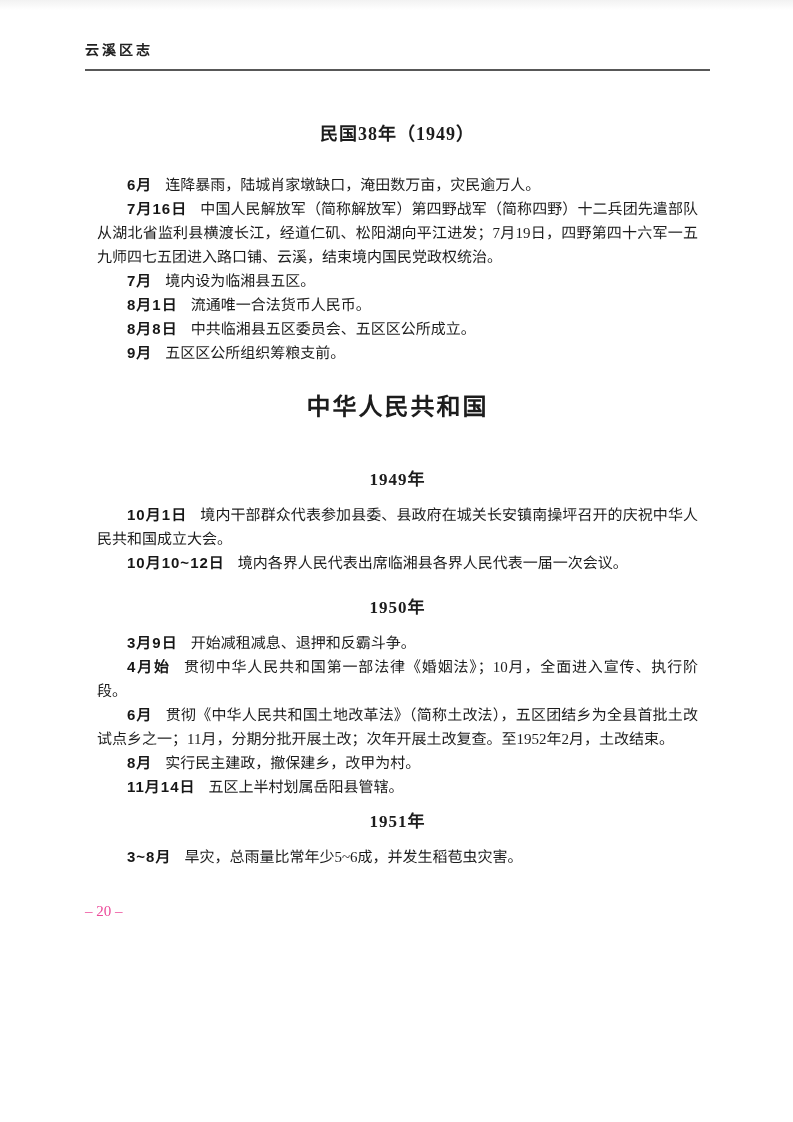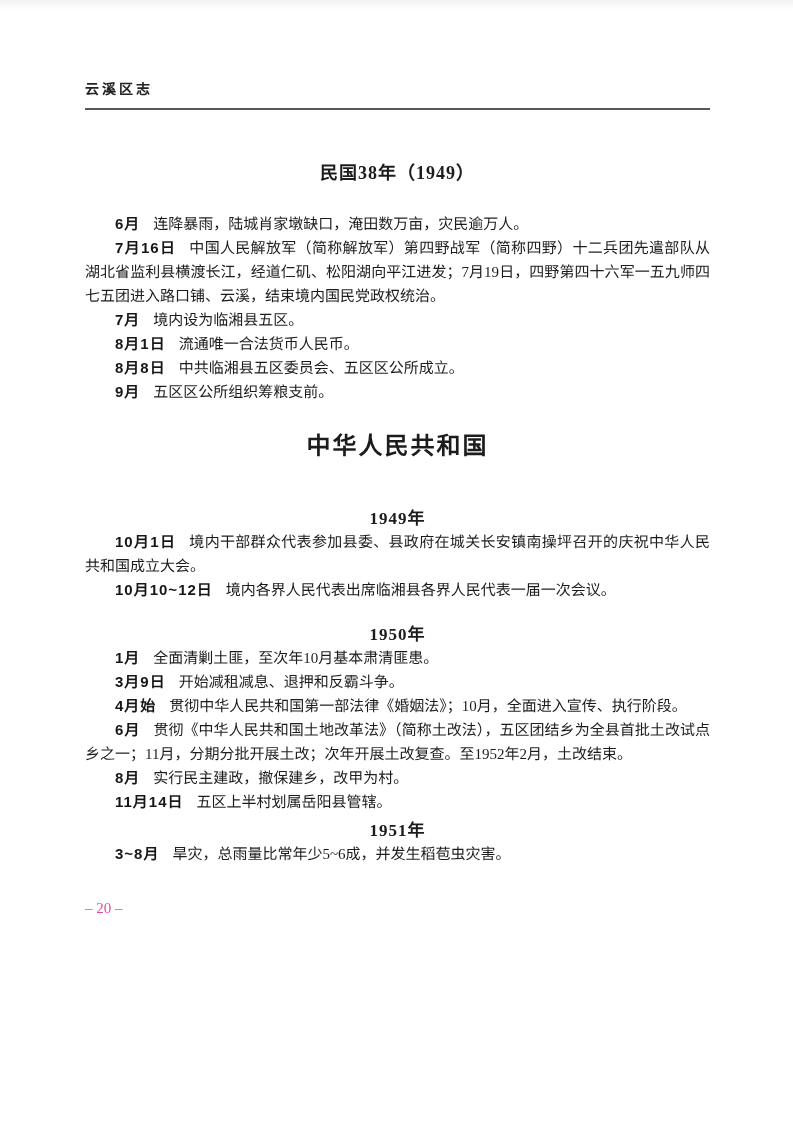--- a/index.html
+++ b/index.html
@@ -17,21 +17,21 @@
     position: absolute;
     top: 0; left: 0; right: 0;
     height: 10px;
     background: linear-gradient(#f2f2f2, #ffffff);
     pointer-events: none;
   }
   .page {
     padding: 0 83px 0 85px;
   }
   .page-header {
-    padding-top: 79px;
+    padding-top: 40px;
     padding-bottom: 9px;
     border-bottom: 2px solid #585858;
     font-family: "Liberation Sans", sans-serif;
     font-weight: bold;
     font-size: 14px;
     line-height: 20px;
     letter-spacing: 3px;
     color: #222222;
   }
   .era-heading {
@@ -59,21 +59,21 @@
     font-weight: bold;
     line-height: 22px;
     letter-spacing: 1px;
     margin: 0;
   }
   .mt-46 { margin-top: 46px; }
   .mt-22 { margin-top: 22px; }
   .mt-21 { margin-top: 21px; }
   .mt-20 { margin-top: 20px; }
   .mt-18 { margin-top: 6px; }
-  .entries { margin: 0; }
+  .entries { margin: 12px; }
   .entries.first { margin-top: 28px; }
   .entry {
     margin: 0;
     font-size: 15px;
     line-height: 24px;
     text-align: justify;
     text-indent: 2em;
   }
   .entry .date {
     font-family: "Liberation Sans", sans-serif;
@@ -131,23 +131,20 @@
     </p>
     <p class="entry">
       <span class="date">10月10~12日</span><span>境内各界人民代表出席临湘县各界人民代表一届一次会议。</span>
     </p>
   </div>
 
   <h3 class="year-heading mt-22">1950年</h3>
 
   <div class="entries mt-21">
     <p class="entry">
-      <span class="date">1月</span><span>全面清剿土匪，至次年10月基本肃清匪患。</span>
-    </p>
-    <p class="entry">
       <span class="date">3月9日</span><span>开始减租减息、退押和反霸斗争。</span>
     </p>
     <p class="entry">
       <span class="date">4月始</span><span>贯彻中华人民共和国第一部法律《婚姻法》；10月，全面进入宣传、执行阶段。</span>
     </p>
     <p class="entry">
       <span class="date">6月</span><span>贯彻《中华人民共和国土地改革法》（简称土改法），五区团结乡为全县首批土改试点乡之一；11月，分期分批开展土改；次年开展土改复查。至1952年2月，土改结束。</span>
     </p>
     <p class="entry">
       <span class="date">8月</span><span>实行民主建政，撤保建乡，改甲为村。</span>

